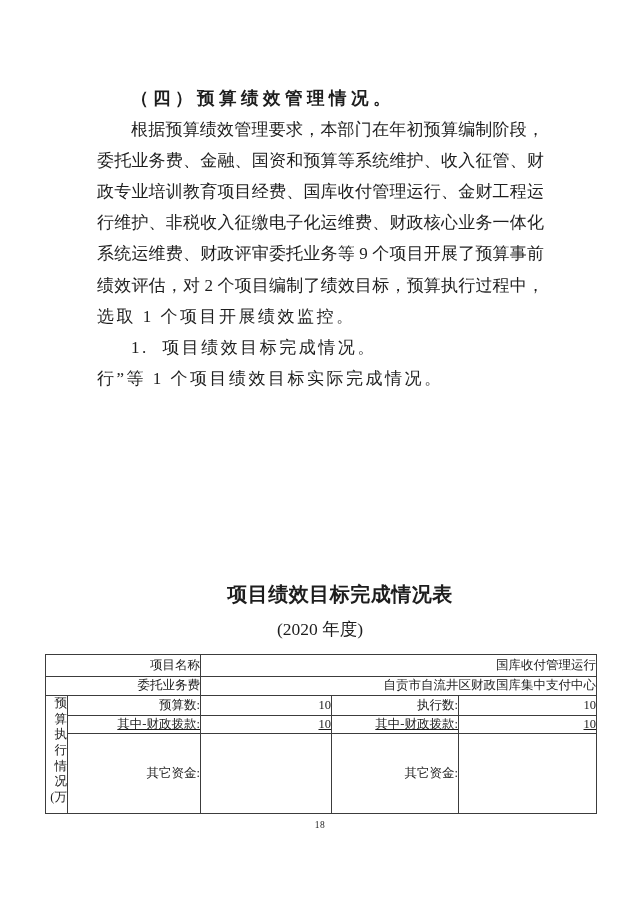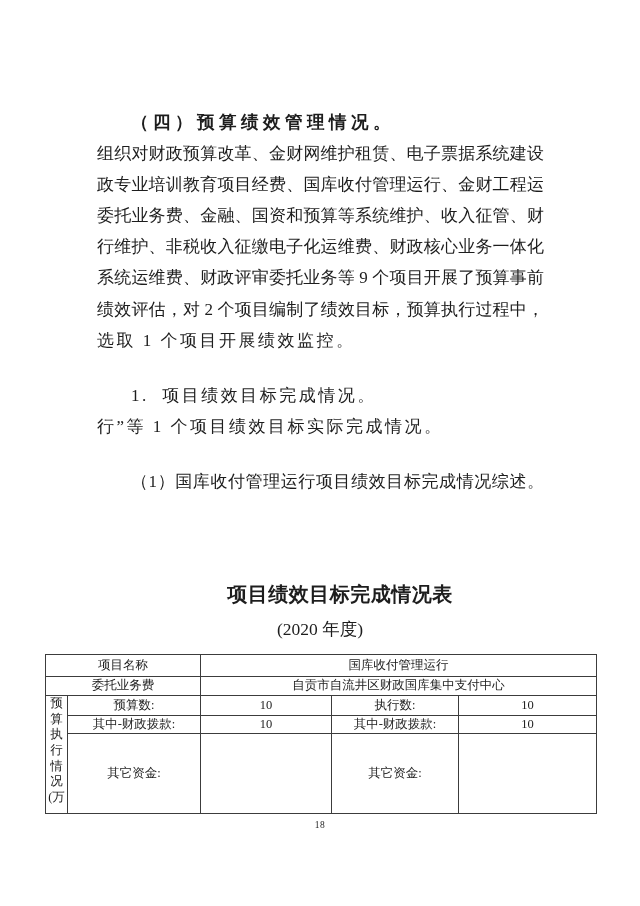--- a/index.html
+++ b/index.html
@@ -4,58 +4,57 @@
 <style>
   html,body{margin:0;padding:0;background:#ffffff;}
   .doc{
     position:relative;width:640px;height:906px;background:#ffffff;
     font-family:"Liberation Serif","DejaVu Serif",serif;
     color:#1d1d1d;overflow:hidden;
   }
   .text-block{position:absolute;left:97px;top:83px;width:447px;}
   .ln{height:31.1px;line-height:31.1px;font-size:17px;}
   .just{text-align:justify;text-align-last:justify;text-justify:inter-character;}
-  .ind{padding-left:34px;margin-top:24px;}
+  .ind{padding-left:34px;}
   .ls2{letter-spacing:2.5px;font-family:Liberation Serif, serif;}
   .bold{font-weight:bold;}
   .head-ln{font-size:17.5px;letter-spacing:4.5px;}
   .tbl-title{position:absolute;top:581px;left:0;width:640px;text-align:center;
     font-size:20px;font-weight:bold;letter-spacing:0.5px;margin-left:20px;}
   .tbl-subtitle{position:absolute;top:617px;left:0;width:640px;text-align:center;font-size:17.5px;}
   table.perf{position:absolute;left:45px;top:654px;width:551px;
     border-collapse:collapse;table-layout:fixed;}
-  table.perf td{border:1px solid #3c3c3c;font-size:12.5px;text-align:center;
+  table.perf td{border:1px solid #3c3c3c;font-size:12.5px;text-align:right;
     padding:0;color:#1d1d1d;line-height:1.25;overflow:hidden;}
   tr.r1 td{height:21px;}
   tr.r2 td{height:18px;}
   tr.r3 td{height:19px;}
-  tr.r4 td{height:17px;}
+  tr.r4 td{height:17px;text-decoration:underline;}
   tr.r5 td{height:79px;vertical-align:middle;}
   td.side{vertical-align:top;white-space:pre-line;line-height:17.8px;
     font-size:12.5px;padding-top:1px;}
   .pageno{position:absolute;top:820px;left:0;width:640px;text-align:center;
     font-size:9.5px;font-weight:normal;letter-spacing:0.5px;}
 </style>
 </head>
 <body>
 
 <div class="doc">
 
   <div class="text-block">
     <div class="ln bold ind head-ln">（四）预算绩效管理情况。</div>
-    <div class="ln just">组织对财政预算改革、金财网维护租赁、电子票据系统建设</div>
+    <div class="ln ind just">根据预算绩效管理要求，本部门在年初预算编制阶段，</div>
+    <div class="ln just">委托业务费、金融、国资和预算等系统维护、收入征管、财</div>
     <div class="ln just">政专业培训教育项目经费、国库收付管理运行、金财工程运</div>
-    <div class="ln just">委托业务费、金融、国资和预算等系统维护、收入征管、财</div>
     <div class="ln just">行维护、非税收入征缴电子化运维费、财政核心业务一体化</div>
     <div class="ln just">系统运维费、财政评审委托业务等 9 个项目开展了预算事前</div>
     <div class="ln just">绩效评估，对 2 个项目编制了绩效目标，预算执行过程中，</div>
     <div class="ln ls2">选取 1 个项目开展绩效监控。</div>
     <div class="ln ind ls2">1.&nbsp; 项目绩效目标完成情况。</div>
     <div class="ln ls2">行”等 1 个项目绩效目标实际完成情况。</div>
-    <div class="ln ind just">（1）国库收付管理运行项目绩效目标完成情况综述。</div>
   </div>
 
   <div class="tbl-title">项目绩效目标完成情况表</div>
   <div class="tbl-subtitle">(2020 年度)</div>
 
   <table class="perf">
     <colgroup>
       <col style="width:22px">
       <col style="width:133px">
       <col style="width:131px">

